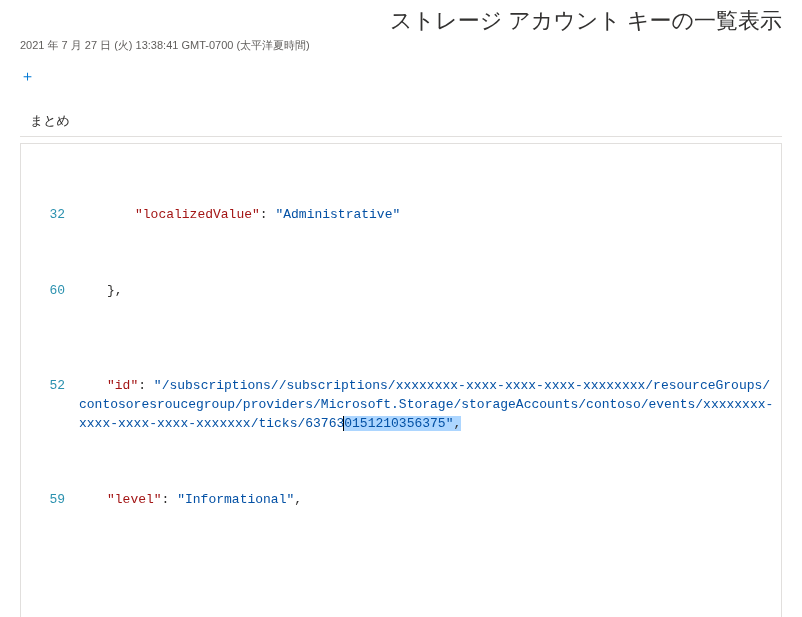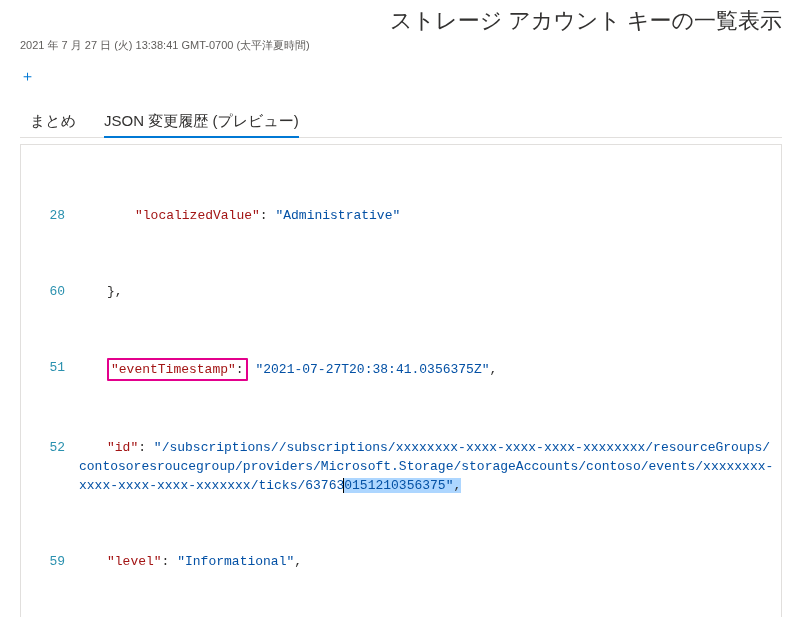--- a/index.html
+++ b/index.html
@@ -33,23 +33,23 @@
     font-size: 13px;
     cursor: pointer;
     margin-bottom: 20px;
   }
   .newrule .plus {
     font-size: 15px;
     font-weight: 400;
   }
   .tabs {
     display: flex;
-    gap: 28px;
+    gap: 44px;
     border-bottom: 1px solid #e1dfdd;
-    font-size: 15px;
+    font-size: 13px;
     margin-bottom: 6px;
     padding-left: 10px;
   }
   .tab {
     padding: 6px 0 6px 0;
     cursor: pointer;
     color: #323130;
     position: relative;
   }
   .tab.active {
@@ -114,33 +114,30 @@
 
   <h1 class="title">ストレージ アカウント キーの一覧表示</h1>
   <div class="subtitle">2021 年 7 月 27 日 (火)  13:38:41 GMT-0700  (太平洋夏時間)</div>
 
   <div class="newrule">
     <span class="plus">＋</span>
   </div>
 
   <div class="tabs">
     <div class="tab">まとめ</div>
-    <div class="tab active">JSON 変更履歴 (プレビュー)</div>
   </div>
 
   <div class="code-area">
 
-    <div class="line"><div class="gutter">28</div>
+    <div class="line"><div class="gutter">32</div>
       <div class="code"><span class="ind2"></span><span class="k">"localizedValue"</span><span class="p">: </span><span class="s">"Administrative"</span></div></div>
 
     <div class="line"><div class="gutter">60</div>
       <div class="code"><span class="ind1"></span><span class="p">},</span></div></div>
 
-    <div class="line"><div class="gutter">51</div>
-      <div class="code"><span class="ind1"></span><span class="box"><span class="k">"eventTimestamp"</span><span class="p">:</span></span><span class="p"> </span><span class="s">"2021-07-27T20:38:41.0356375Z"</span><span class="p">,</span></div></div>
 
     <div class="line"><div class="gutter">52</div>
       <div class="code"><span class="ind1"></span><span class="k">"id"</span><span class="p">: </span><span class="s"><span>"/subscriptions//subscriptions/xxxxxxxx-xxxx-xxxx-xxxx-xxxxxxxx/resourceGroups/contosoresroucegroup/providers/Microsoft.Storage/storageAccounts/contoso/events/xxxxxxxx-xxxx-xxxx-xxxx-xxxxxxx/ticks/63763</span><span class="cursor"></span><span class="hl"><span>0151210356375"</span></span></span><span class="hl p">,</span></div></div>
 
     <div class="line"><div class="gutter">59</div>
       <div class="code"><span class="ind1"></span><span class="k">"level"</span><span class="p">: </span><span class="s">"Informational"</span><span class="p">,</span></div></div>
 
     
 
     

